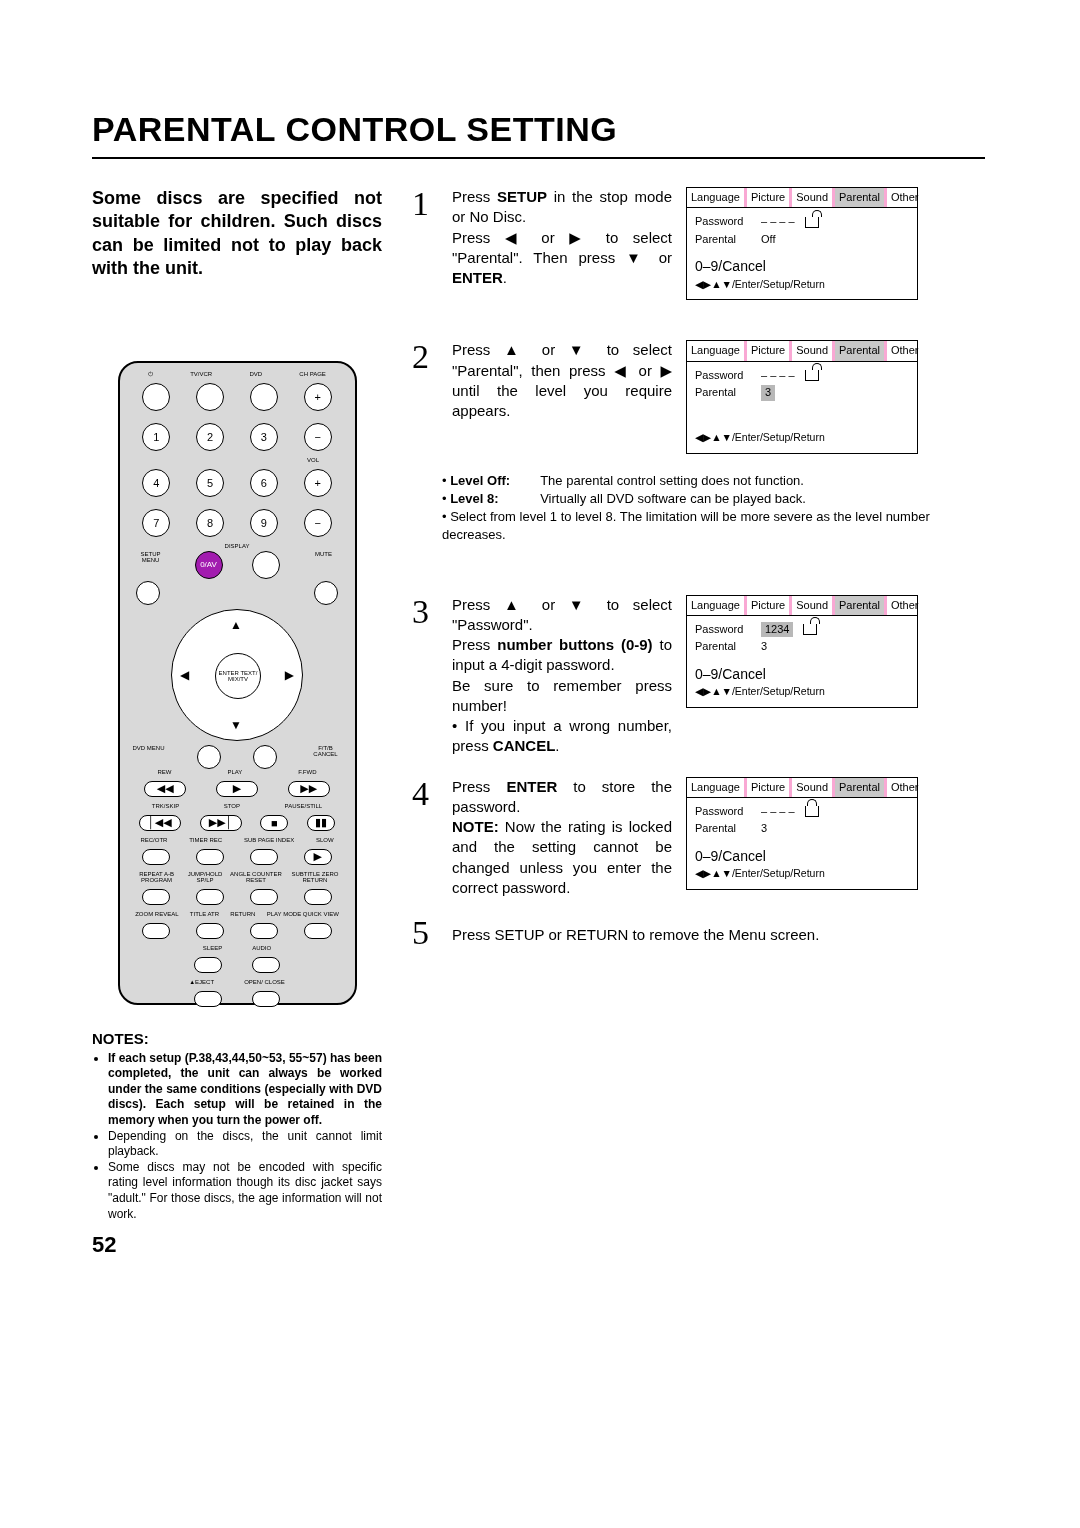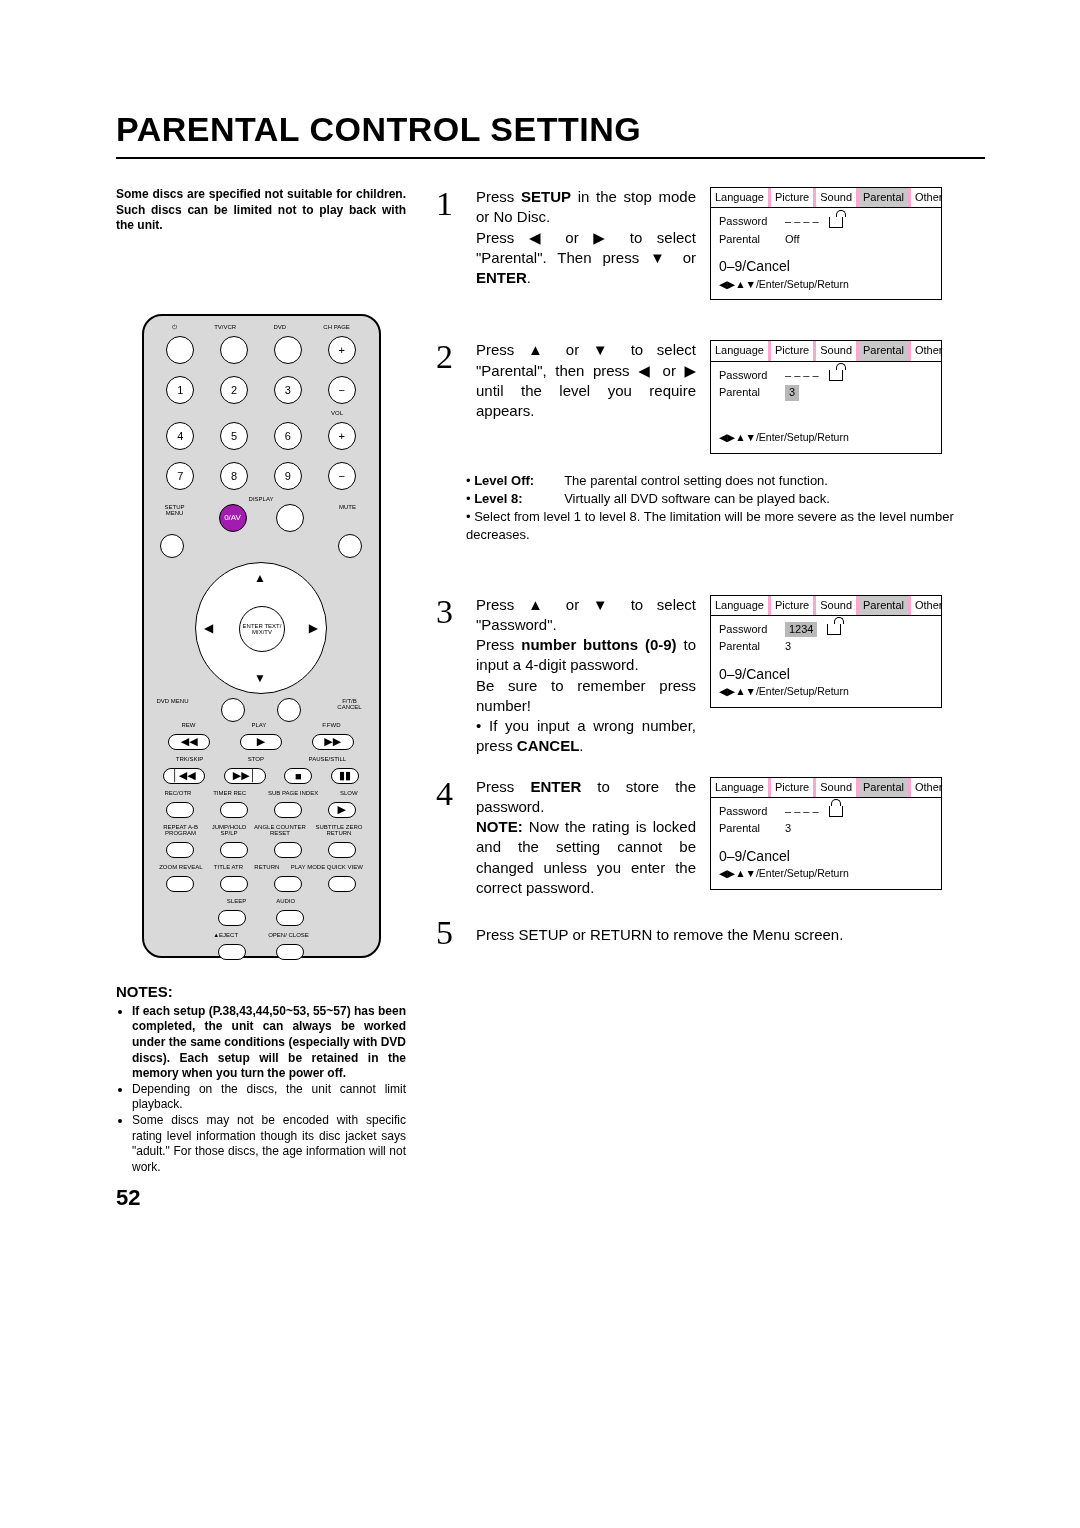--- a/index.html
+++ b/index.html
@@ -9,21 +9,21 @@
     height: 1528px;
     background: #fff;
     font-family: Arial, Helvetica, sans-serif;
     color: #000;
   }
   .page {
     position: relative;
     width: 1080px;
     height: 1528px;
     box-sizing: border-box;
-    padding: 110px 95px 40px 116px;
+    padding: 110px 95px 40px 92px;
   }
   .title {
     font-size: 34px;
     font-weight: bold;
     letter-spacing: 0.5px;
     margin-bottom: 8px;
   }
   .hr {
     border: none;
     border-top: 2px solid #000;
@@ -32,21 +32,21 @@
   .cols {
     display: flex;
     align-items: flex-start;
     gap: 30px;
   }
   .left-col {
     width: 290px;
     flex: 0 0 290px;
   }
   .intro {
-    font-size: 12px;
+    font-size: 18px;
     font-weight: bold;
     line-height: 1.3;
     margin-bottom: 80px;
     text-align: justify;
   }
   .remote {
     width: 235px;
     height: 640px;
     margin: 0 auto 25px auto;
     background: #d9d9d9;

